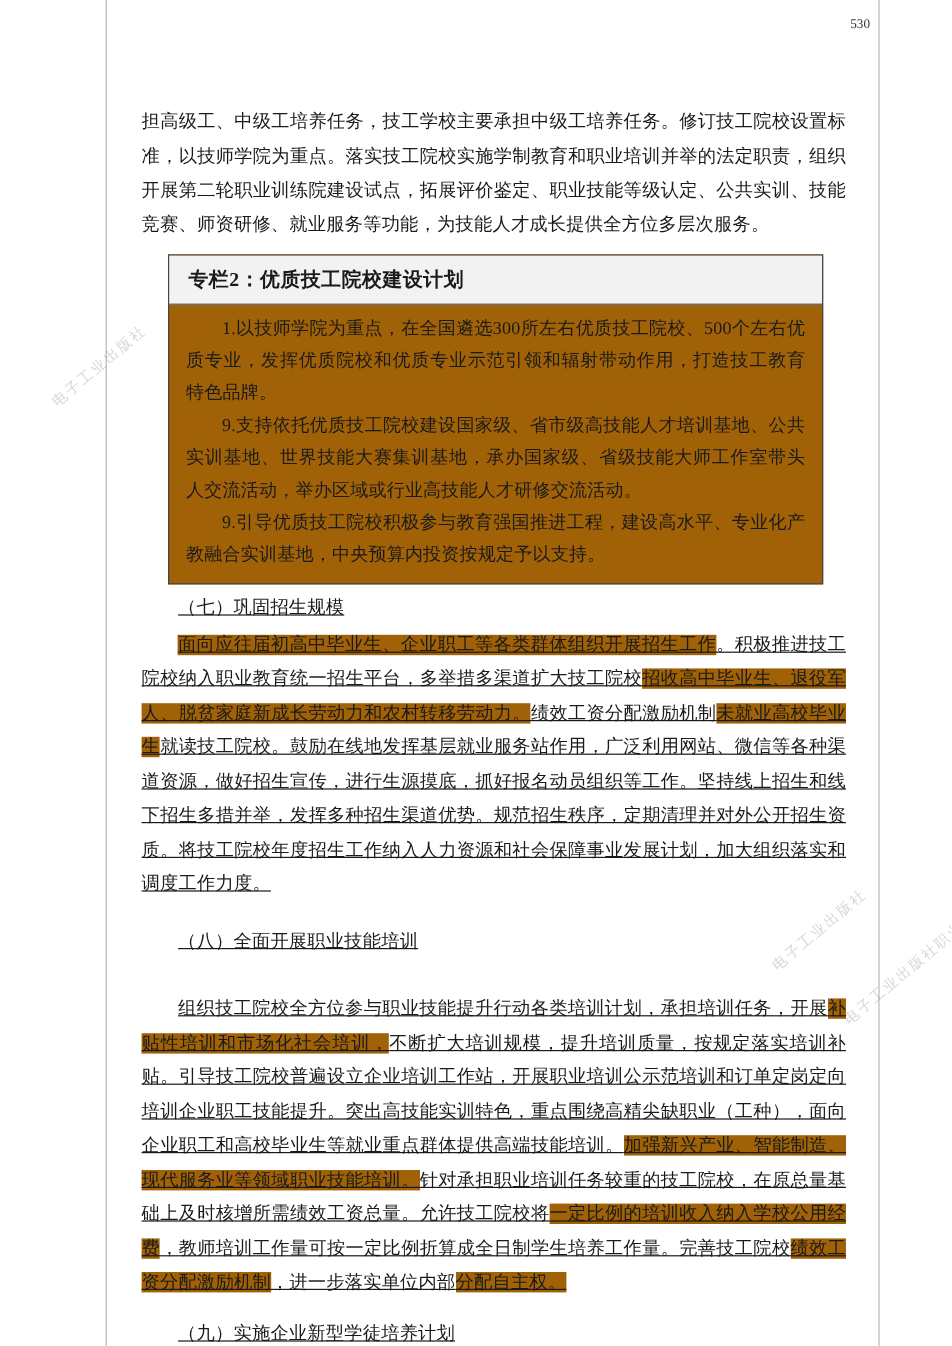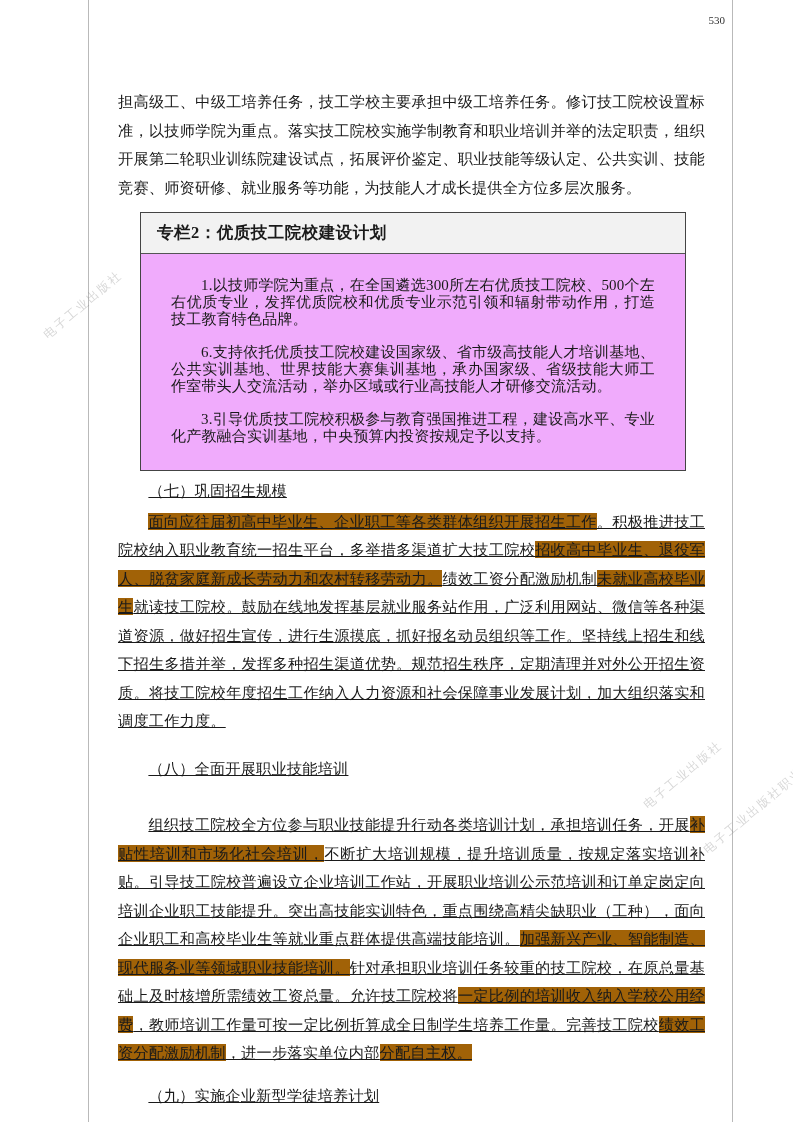--- a/index.html
+++ b/index.html
@@ -58,38 +58,38 @@
 
   .hl {
     background: #a16207;
   }
 
   
   .box {
     margin: 10px 0 6px 22px;
     width: 546px;
     border: 1.6px solid #444;
-    background: #f0abfc;
+    background: #a16207;
     box-sizing: border-box;
   }
   .box-title {
     font-size: 16.5px;
     font-weight: bold;
     padding: 9px 0 9px 16px;
     border-bottom: 1.2px solid #555;
     letter-spacing: 0.5px;
     background: #f2f2f2;
   }
   .box-body {
     padding: 7px 14px 9px 14px;
   }
   .box-body p {
     font-size: 15px;
-    line-height: 17px;
-    margin: 16px;
+    line-height: 27px;
+    margin: 0;
     text-indent: 2em;
   }
 
   
   .wm {
     position: absolute;
     color: rgba(120,120,120,0.30);
     font-size: 12px;
     letter-spacing: 2px;
     transform: rotate(-40deg);
@@ -119,22 +119,22 @@
   <div class="content">
 
     <p>
       <span>担高级工、中级工培养任务，技工学校主要承担中级工培养任务。修订技工院校设置标准，以技师学院为重点。落实技工院校实施学制教育和职业培训并举的法定职责，组织开展第二轮职业训练院建设试点，拓展评价鉴定、职业技能等级认定、公共实训、技能竞赛、师资研修、就业服务等功能，为技能人才成长提供全方位多层次服务。</span>
     </p>
 
     <div class="box">
       <div class="box-title">专栏2：优质技工院校建设计划</div>
       <div class="box-body">
         <p>1.以技师学院为重点，在全国遴选300所左右优质技工院校、500个左右优质专业，发挥优质院校和优质专业示范引领和辐射带动作用，打造技工教育特色品牌。</p>
-        <p>6.支持依托优质技工院校建设国家级、省市级高技能人才培训基地、公共实训基地、世界技能大赛集训基地，承办国家级、省级技能大师工作室带头人交流活动，举办区域或行业高技能人才研修交流活动。</p>
-        <p>3.引导优质技工院校积极参与教育强国推进工程，建设高水平、专业化产教融合实训基地，中央预算内投资按规定予以支持。</p>
+        <p>9.支持依托优质技工院校建设国家级、省市级高技能人才培训基地、公共实训基地、世界技能大赛集训基地，承办国家级、省级技能大师工作室带头人交流活动，举办区域或行业高技能人才研修交流活动。</p>
+        <p>9.引导优质技工院校积极参与教育强国推进工程，建设高水平、专业化产教融合实训基地，中央预算内投资按规定予以支持。</p>
       </div>
     </div>
 
     <p class="indent">（七）巩固招生规模</p>
 
     <p class="indent">
       <span class="hl">面向应往届初高中毕业生、企业职工等各类群体组织开展招生工作</span><span>。积极推进技工院校纳入职业教育统一招生平台，多举措多渠道扩大技工院校</span><span class="hl">招收高中毕业生、退役军人、脱贫家庭新成长劳动力和农村转移劳动力。</span><span>绩效工资分配激励机制</span><span class="hl">未就业高校毕业生</span><span>就读技工院校。鼓励在线地发挥基层就业服务站作用，广泛利用网站、微信等各种渠道资源，做好招生宣传，进行生源摸底，抓好报名动员组织等工作。坚持线上招生和线下招生多措并举，发挥多种招生渠道优势。规范招生秩序，定期清理并对外公开招生资质。将技工院校年度招生工作纳入人力资源和社会保障事业发展计划，加大组织落实和调度工作力度。</span>
     </p>
 
     <p class="indent" style="margin-top:19px;">（八）全面开展职业技能培训</p>

